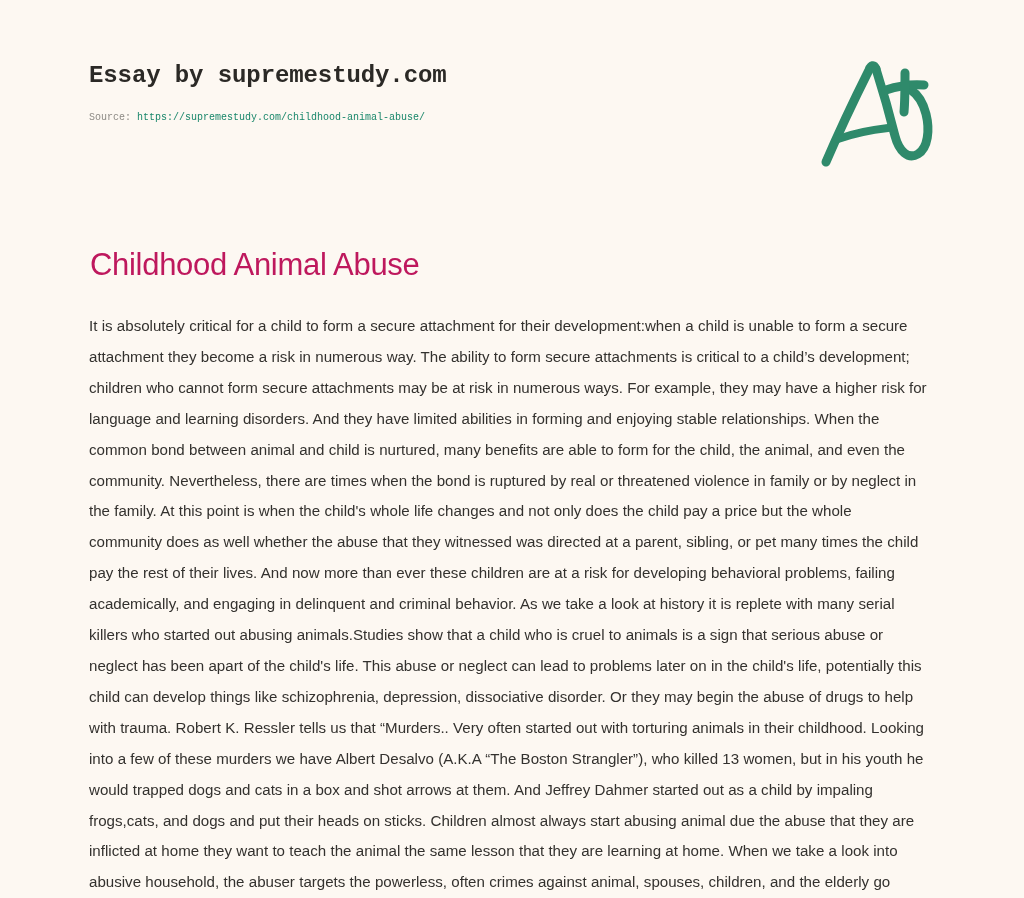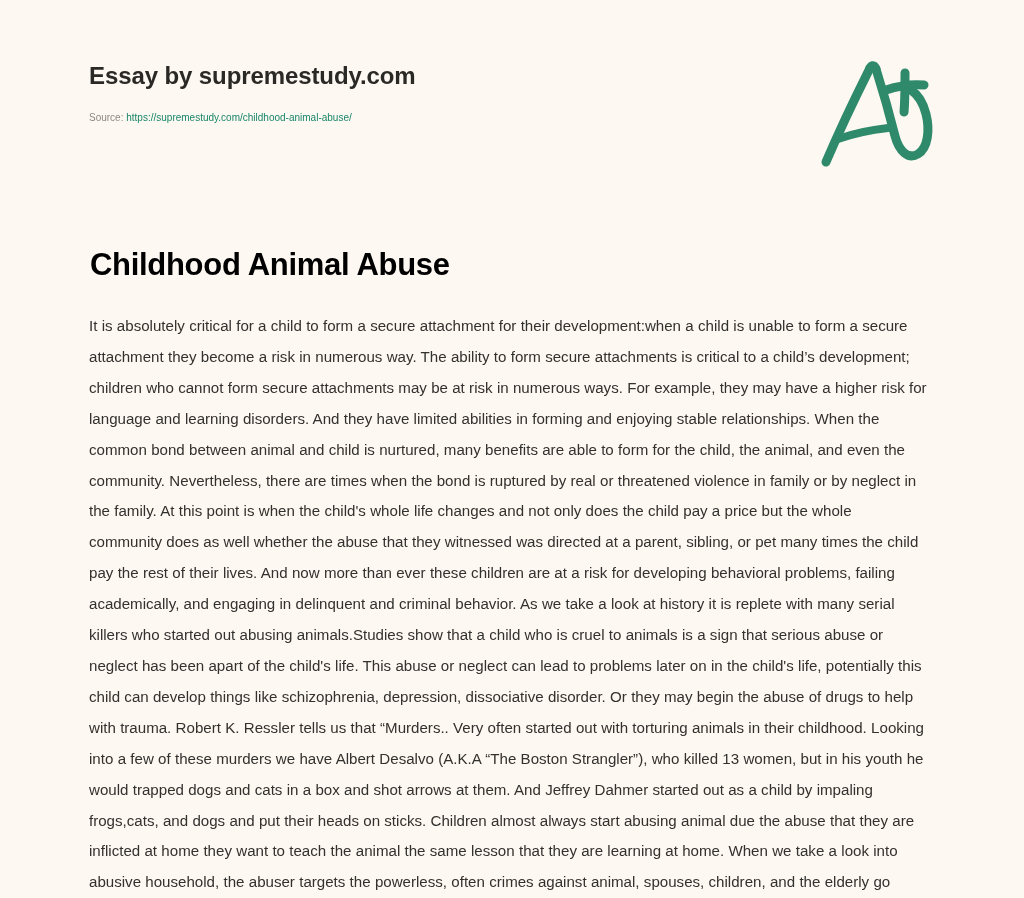--- a/index.html
+++ b/index.html
@@ -20,20 +20,21 @@
     height: 898px;
     box-sizing: border-box;
   }
 
   
   .header {
     position: absolute;
     left: 89px;
     top: 62px;
     width: 860px;
+    font-family: Liberation Mono, monospace;
   }
   .essay-by {
     font-size: 24px;
     font-weight: bold;
     color: #2b2926;
     letter-spacing: -0.1px;
     line-height: 1.2;
     margin: 0;
     white-space: nowrap;
   }
@@ -66,22 +67,22 @@
     height: 118px;
   }
 
   
   .doc-title {
     position: absolute;
     left: 90px;
     top: 246px;
     margin: 0;
     font-size: 31px;
-    font-weight: bold;
-    color: #000000;
+    font-weight: normal;
+    color: #be185d;
     letter-spacing: -0.3px;
     line-height: 1.25;
   }
 
   
   .body-copy {
     position: absolute;
     left: 89px;
     top: 311px;
     width: 838px;

